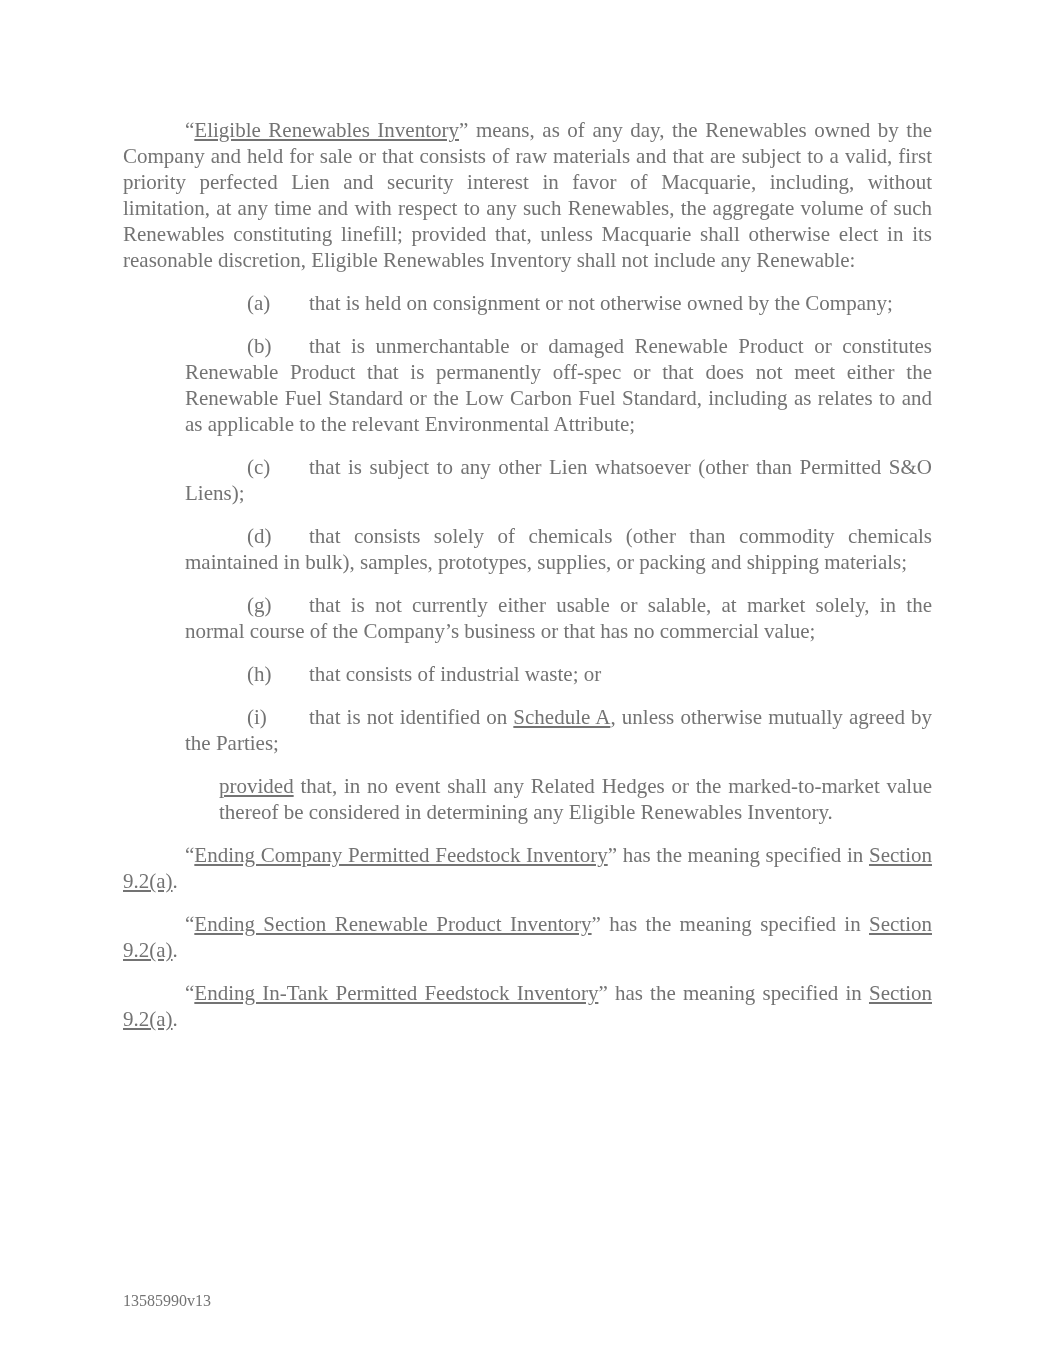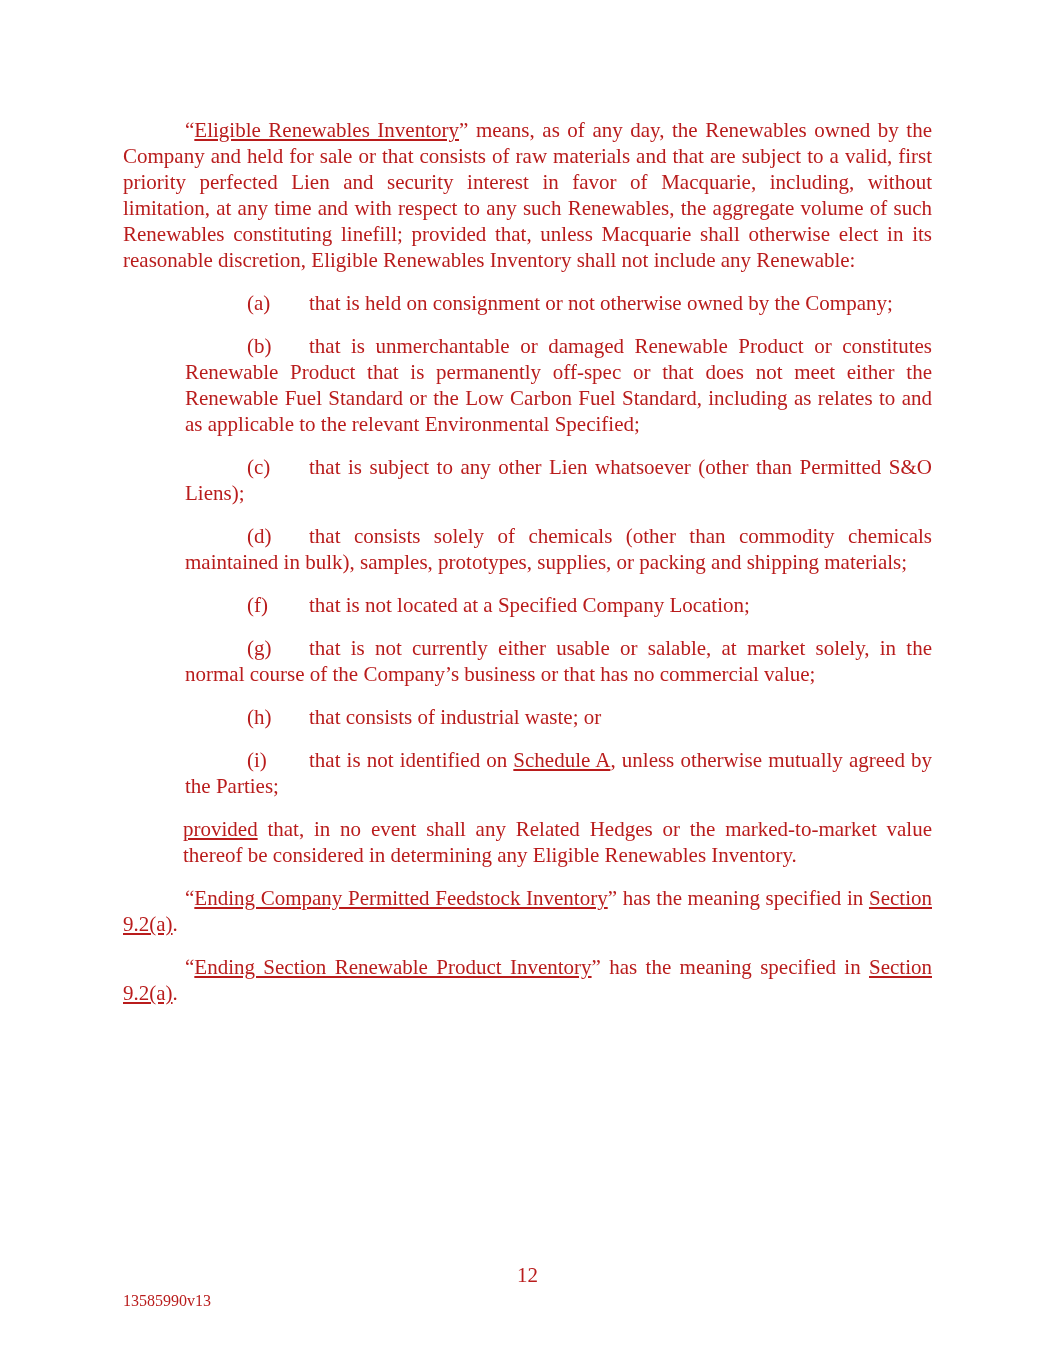--- a/index.html
+++ b/index.html
@@ -5,21 +5,21 @@
   html, body {
     margin: 0;
     padding: 0;
     background: #ffffff;
   }
   .page {
     position: relative;
     width: 1055px;
     height: 1365px;
     background: #ffffff;
-    color: #b91c1c;
+    color: #737373;
     font-family: "Liberation Serif", "DejaVu Serif", serif;
     font-size: 21px;
     line-height: 26px;
     overflow: hidden;
   }
   .content {
     position: absolute;
     left: 123px;
     top: 117px;
     width: 809px;
@@ -29,21 +29,21 @@
     text-align: justify;
   }
   p.para-indent {
     text-indent: 62px;
   }
   p.para-list {
     margin-left: 62px;
     text-indent: 62px;
   }
   p.para-block {
-    margin-left: 60px;
+    margin-left: 96px;
   }
   .item-label {
     display: inline-block;
     width: 62px;
     text-indent: 0;
   }
   .u {
     text-decoration: underline;
   }
   .page-number {
@@ -61,26 +61,25 @@
     font-size: 16px;
   }
 </style>
 </head>
 <body>
 
 <div class="page">
   <div class="content" id="document-content">
       <p class="para-indent"><span>“</span><span class="u">Eligible Renewables Inventory</span><span>” means, as of any day, the Renewables owned by the Company and held for sale or that consists of raw materials and that are subject to a valid, first priority perfected Lien and security interest in favor of Macquarie, including, without limitation, at any time and with respect to any such Renewables, the aggregate volume of such Renewables constituting linefill; provided that, unless Macquarie shall otherwise elect in its reasonable discretion, Eligible Renewables Inventory shall not include any Renewable:</span></p>
       <p class="para-list"><span class="item-label">(a)</span><span>that is held on consignment or not otherwise owned by the Company;</span></p>
-      <p class="para-list"><span class="item-label">(b)</span><span>that is unmerchantable or damaged Renewable Product or constitutes Renewable Product that is permanently off-spec or that does not meet either the Renewable Fuel Standard or the Low Carbon Fuel Standard, including as relates to and as applicable to the relevant Environmental Specified;</span></p>
+      <p class="para-list"><span class="item-label">(b)</span><span>that is unmerchantable or damaged Renewable Product or constitutes Renewable Product that is permanently off-spec or that does not meet either the Renewable Fuel Standard or the Low Carbon Fuel Standard, including as relates to and as applicable to the relevant Environmental Attribute;</span></p>
       <p class="para-list"><span class="item-label">(c)</span><span>that is subject to any other Lien whatsoever (other than Permitted S&amp;O Liens);</span></p>
       <p class="para-list"><span class="item-label">(d)</span><span>that consists solely of chemicals (other than commodity chemicals maintained in bulk), samples, prototypes, supplies, or packing and shipping materials;</span></p>
-      <p class="para-list"><span class="item-label">(f)</span><span>that is not located at a Specified Company Location;</span></p>
       <p class="para-list"><span class="item-label">(g)</span><span>that is not currently either usable or salable, at market solely, in the normal course of the Company’s business or that has no commercial value;</span></p>
       <p class="para-list"><span class="item-label">(h)</span><span>that consists of industrial waste; or</span></p>
       <p class="para-list"><span class="item-label">(i)</span><span>that is not identified on </span><span class="u">Schedule A</span><span>, unless otherwise mutually agreed by the Parties;</span></p>
       <p class="para-block"><span class="u">provided</span><span> that, in no event shall any Related Hedges or the marked-to-market value thereof be considered in determining any Eligible Renewables Inventory.</span></p>
       <p class="para-indent"><span>“</span><span class="u">Ending Company Permitted Feedstock Inventory</span><span>” has the meaning specified in </span><span class="u">Section 9.2(a)</span><span>.</span></p>
       <p class="para-indent"><span>“</span><span class="u">Ending Section Renewable Product Inventory</span><span>” has the meaning specified in </span><span class="u">Section 9.2(a)</span><span>.</span></p>
+      <p class="para-indent"><span>“</span><span class="u">Ending In-Tank Permitted Feedstock Inventory</span><span>” has the meaning specified in </span><span class="u">Section 9.2(a)</span><span>.</span></p>
     </div>
-  <div class="page-number">12</div>
   <div class="doc-id">13585990v13</div>
 </div>
 
 </body></html>

